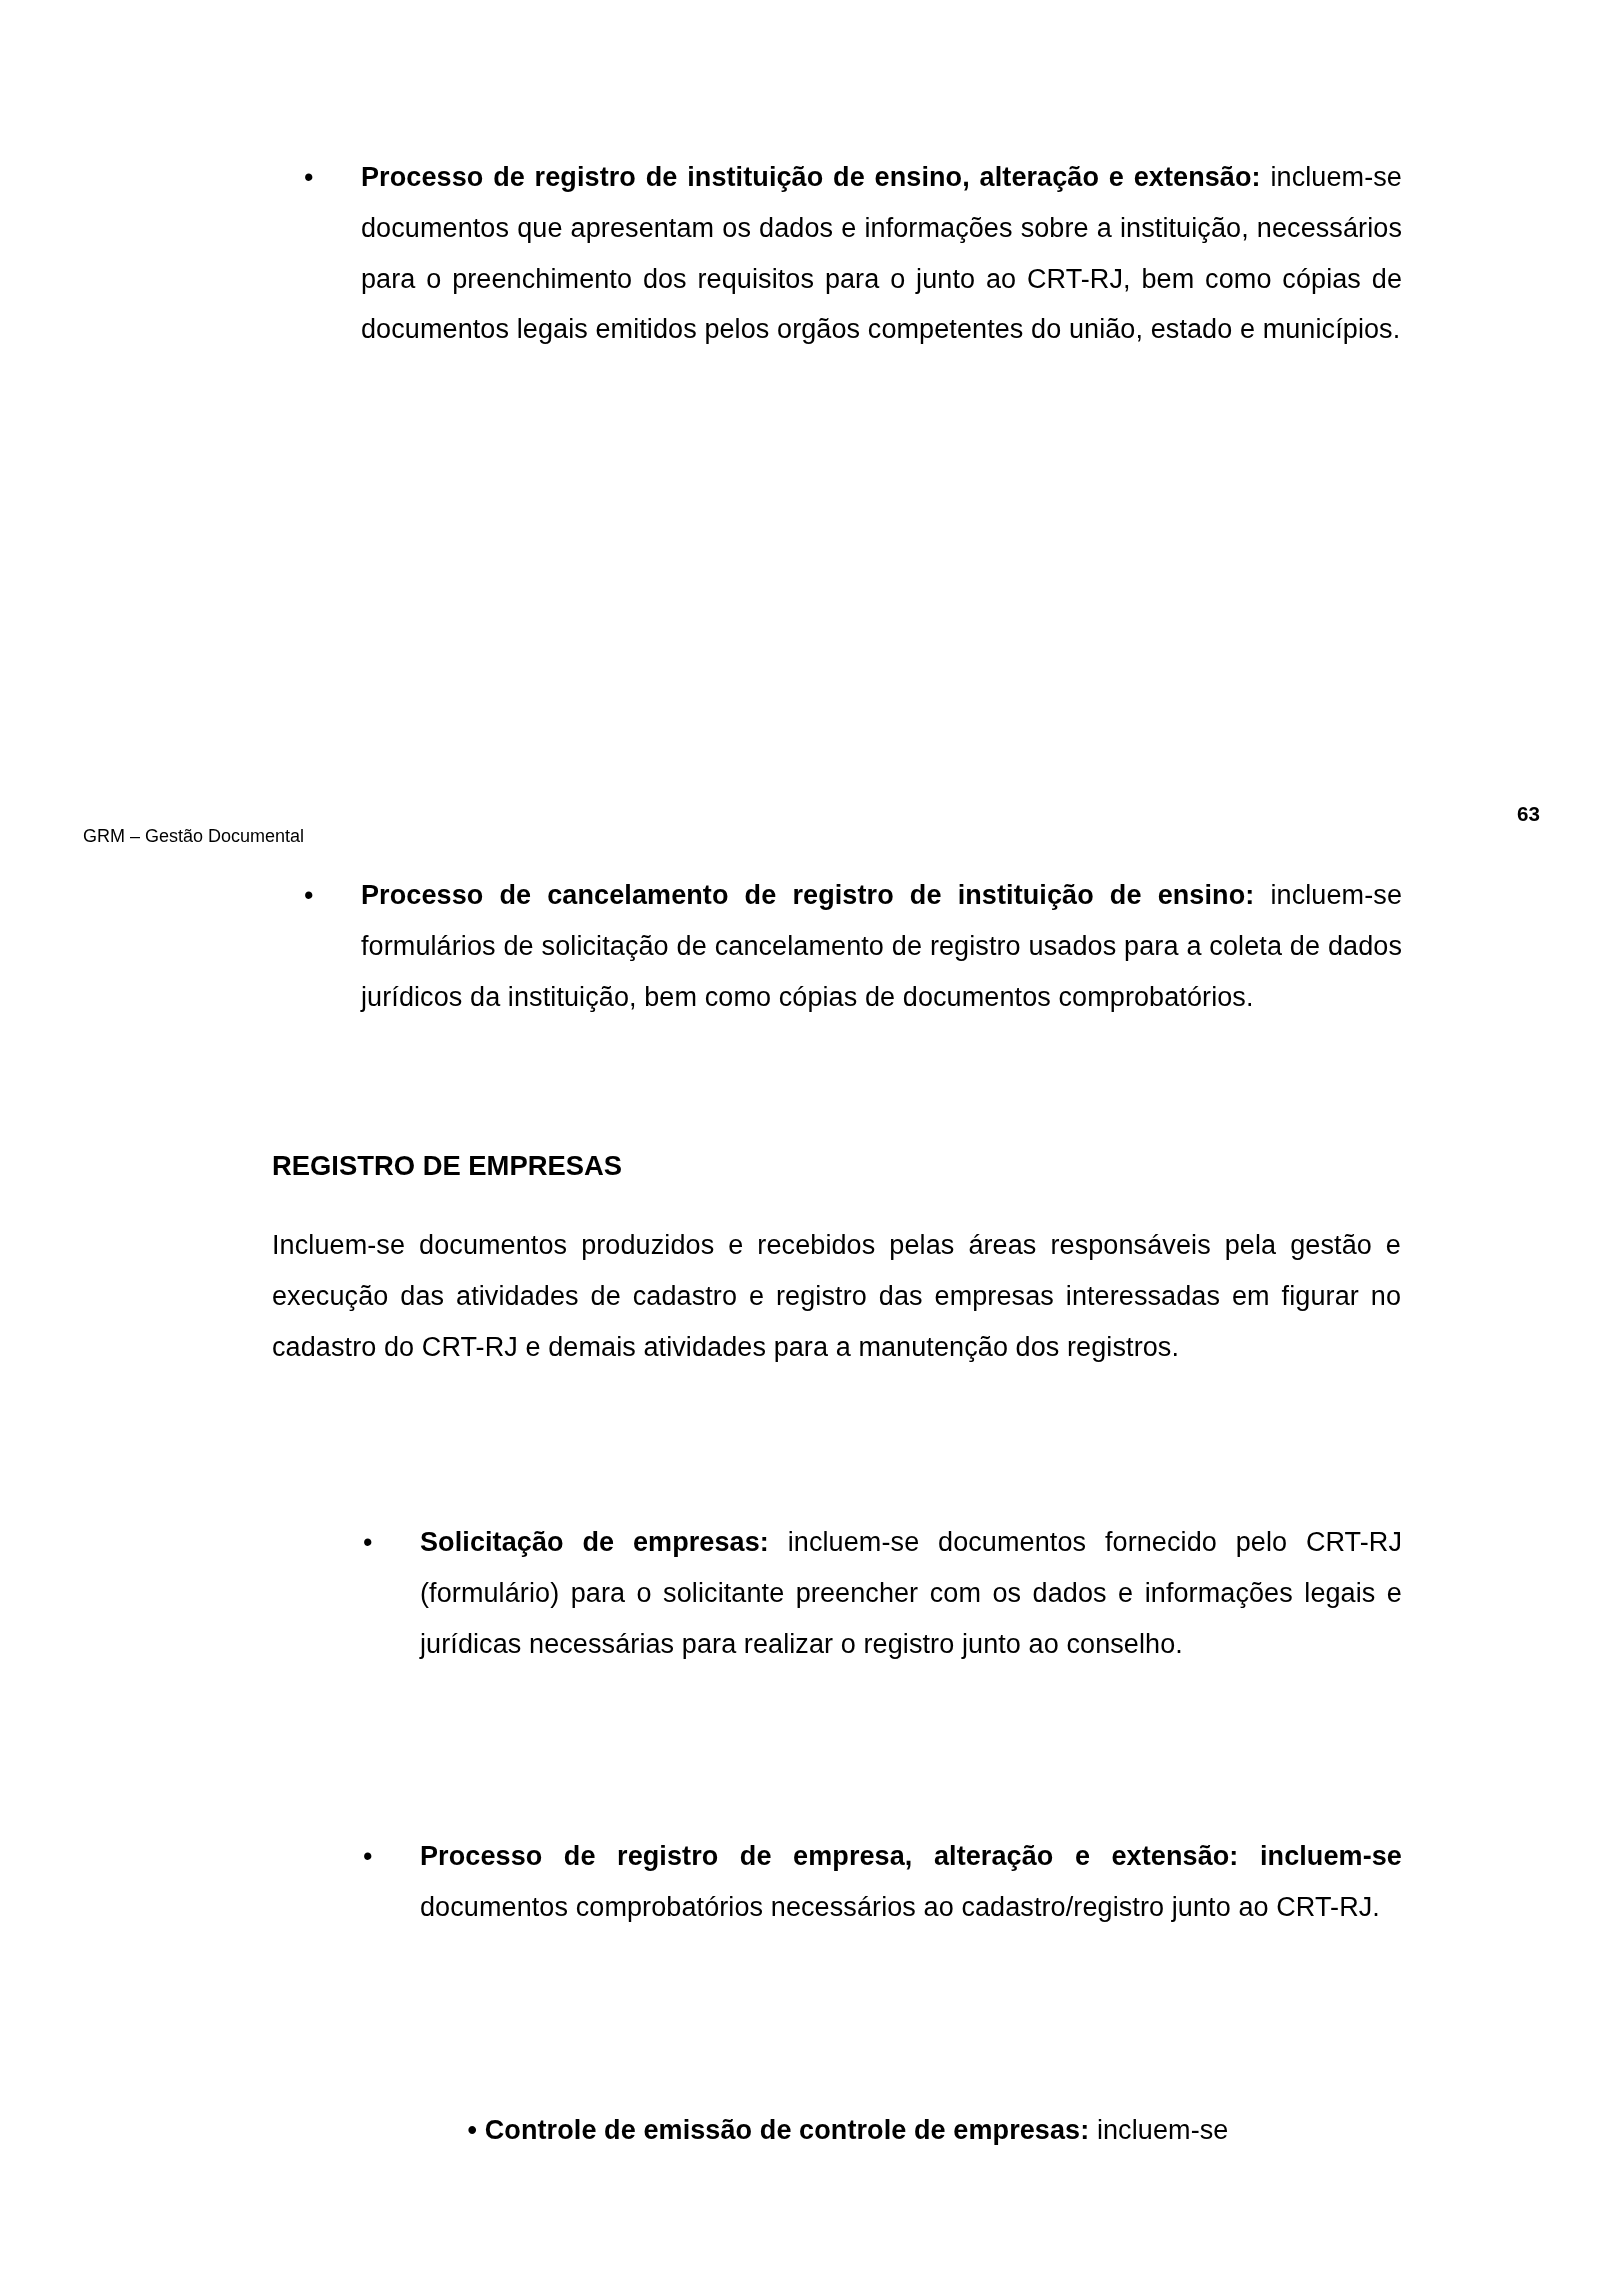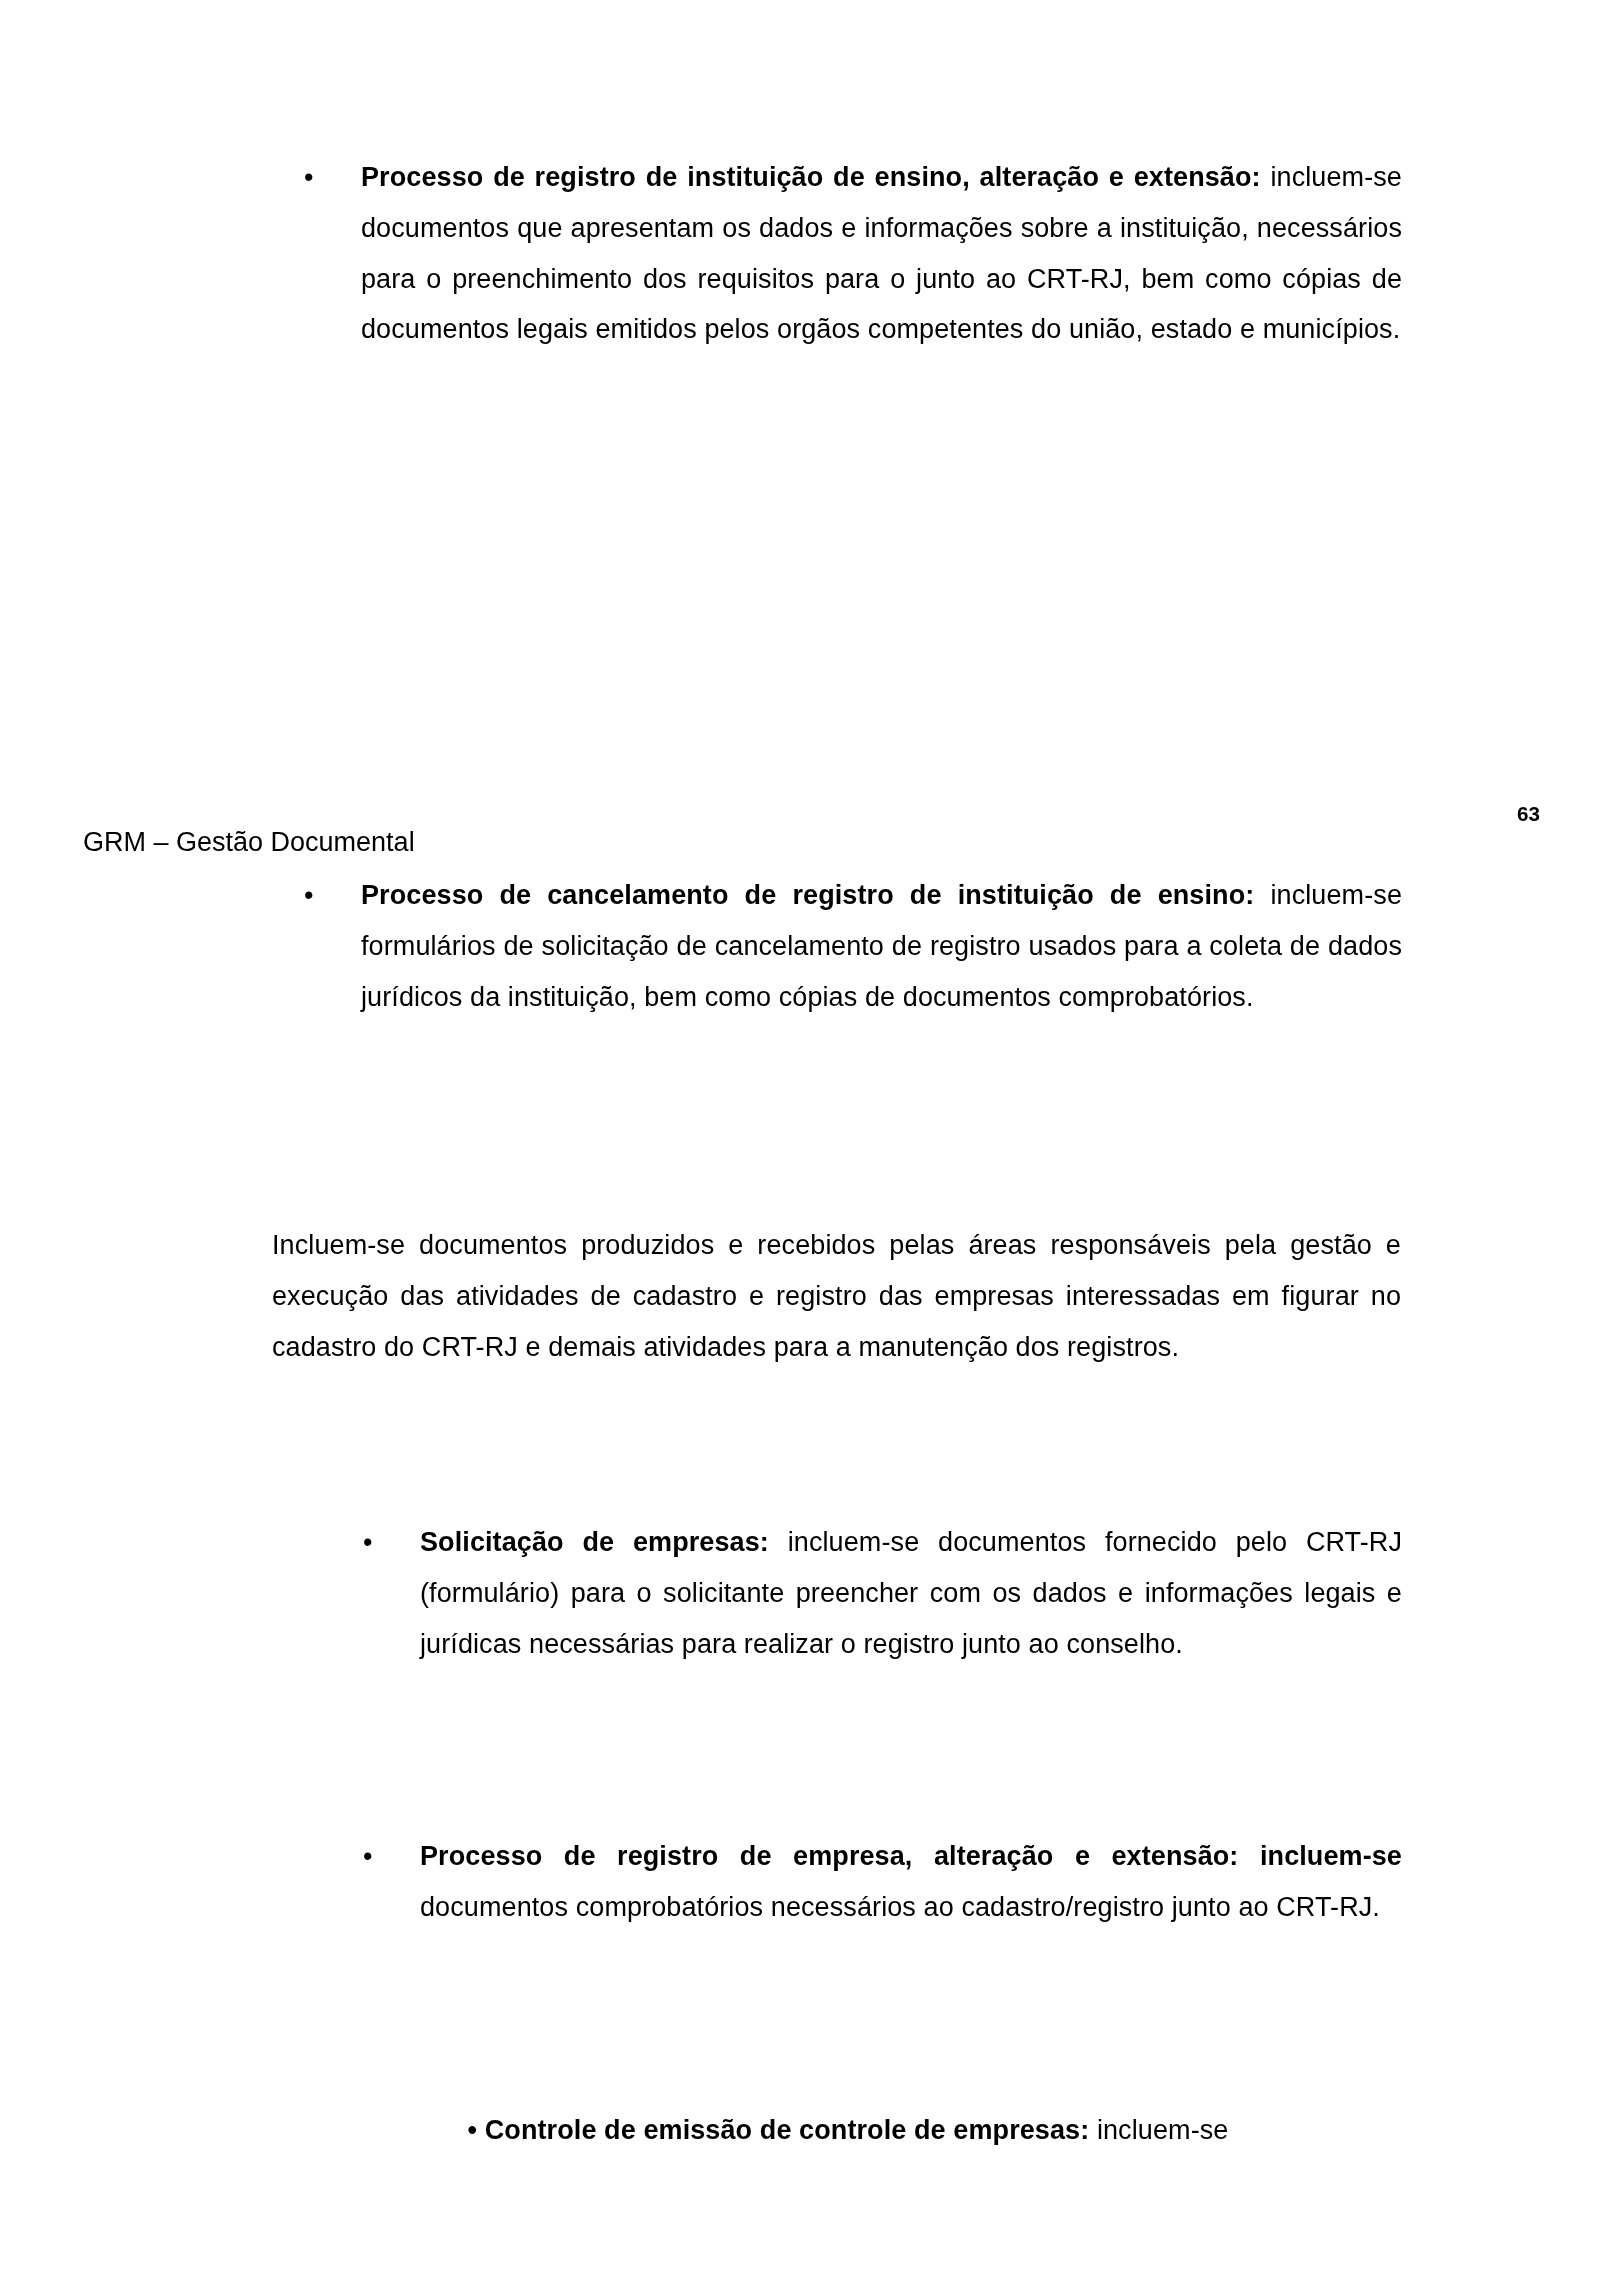--- a/index.html
+++ b/index.html
@@ -66,21 +66,21 @@
     left: 0;
     top: 802px;
     width: 1623px;
     height: 59px;
   }
   #doc-header-label {
     position: absolute;
     left: 83px;
     top: 23.5px;
     font-family: "Liberation Sans", sans-serif;
-    font-size: 27px;
+    font-size: 18px;
     line-height: 1.2;
     color: #000000;
     white-space: nowrap;
   }
   #page-number {
     position: absolute;
     right: 83px;
     top: 0px;
     font-family: "Liberation Sans", sans-serif;
     font-size: 20.6px;
@@ -145,20 +145,21 @@
     <div id="doc-header-label">GRM – Gestão Documental</div>
     <div id="page-number">63</div>
   </div>
 
   <div class="block body-text just" id="bullet-cancellation">
     <div class="hang">
       <span class="bullet-mark">•</span><span class="b">Processo de cancelamento de registro de instituição de ensino:</span><span> incluem-se formulários de solicitação de cancelamento de registro usados para a coleta de dados jurídicos da instituição, bem como cópias de documentos comprobatórios.</span>
     </div>
   </div>
 
+  <div class="block" id="heading-registro-empresas">REGISTRO DE EMPRESAS</div>
 
   <div class="block body-text just" id="paragraph-registro-empresas">Incluem-se documentos produzidos e recebidos pelas áreas responsáveis pela gestão e execução das atividades de cadastro e registro das empresas interessadas em figurar no cadastro do CRT-RJ e demais atividades para a manutenção dos registros.</div>
 
   <div class="block body-text just" id="bullet-solicitation">
     <div class="hang">
       <span class="bullet-mark">•</span><span class="b"> Solicitação de empresas:</span><span> incluem-se documentos fornecido pelo CRT-RJ (formulário) para o solicitante preencher com os dados e informações legais e jurídicas necessárias para realizar o registro junto ao conselho.</span>
     </div>
   </div>
 
   <div class="block body-text just" id="bullet-process-company">

